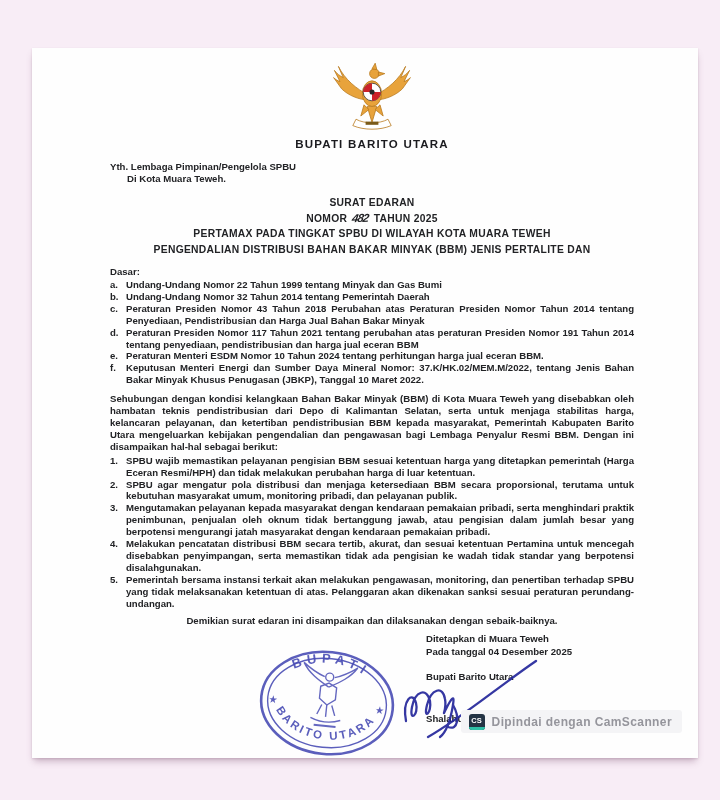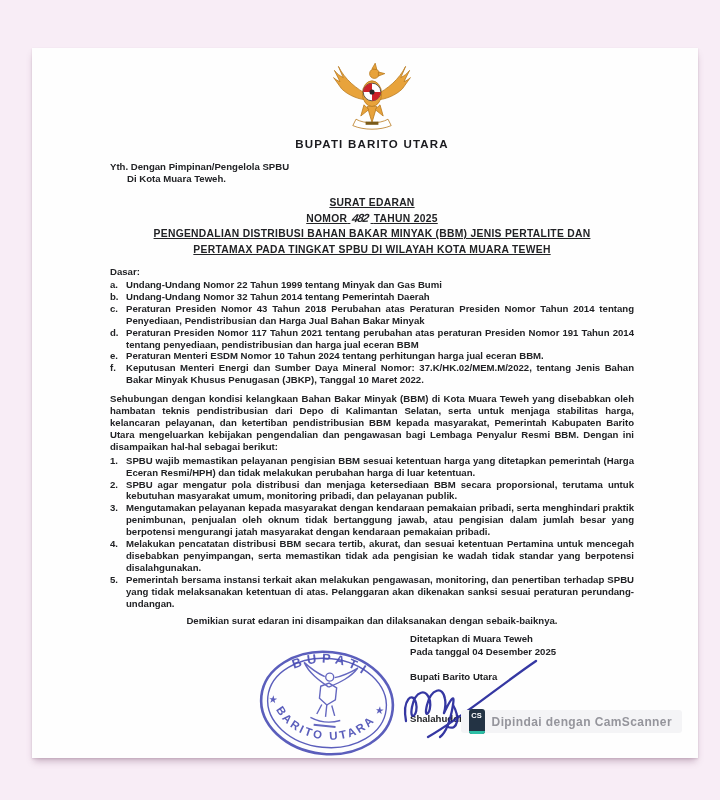--- a/index.html
+++ b/index.html
@@ -18,46 +18,46 @@
     color:#222326;
   }
   .letterhead { text-align:center; }
   .letterhead svg { display:inline-block; }
   .letterhead-title {
     font-size:11.5px; font-weight:700; letter-spacing:1.2px; margin-top:2px; color:#1b1b1f;
   }
   .recipient { margin-top:11px; font-size:9.6px; font-weight:700; line-height:12px; }
   .recipient .line2 { padding-left:17px; }
   .title-block { text-align:center; margin-top:10px; font-weight:700; }
-  .title-block div { font-size:10.3px; line-height:15.5px; letter-spacing:.3px;text-decoration:underline; }
+  .title-block div { font-size:10.3px; line-height:15.5px; letter-spacing:.3px; }
   .nomor-handwritten {
     display:inline-block; font-style:italic; font-weight:700; font-size:11.5px;
     transform:skewX(-10deg) rotate(-2deg); letter-spacing:-1px; padding:0 2px;
   }
   .body-text { font-size:9.6px; font-weight:700; line-height:11.9px; text-align:justify; }
   .dasar-label { margin-top:9px; font-size:9.6px; font-weight:700; }
   ul.doc-list { list-style:none; margin-top:2px; }
   ul.doc-list li { display:flex; }
   ul.doc-list .marker { width:16px; flex:0 0 16px; font-size:9.6px; font-weight:700; line-height:11.9px; }
   .opening { margin-top:7px; }
   .points { margin-top:6px; }
   .closing { margin-top:6px; text-align:center; }
   .sign-section { position:relative; height:140px; margin-top:6px; }
-  .sign-col { position:absolute; left:300px; top:0; font-size:9.6px; font-weight:700; line-height:12.5px; }
+  .sign-col { position:absolute; left:316px; top:0; font-size:9.6px; font-weight:700; line-height:12.5px; }
   .sign-title { margin-top:13px; }
   .sign-name { margin-top:29px; }
   .stamp { position:absolute; left:146px; top:14px; transform:rotate(6deg); opacity:.92; }
   .signature-svg { position:absolute; left:288px; top:24px; pointer-events:none; }
   .camscanner-bar {
     position:absolute; right:16px; top:662px; height:23px;
     background:#f4f4f6; border-radius:3px; display:flex; align-items:center;
     padding:0 10px 0 8px; gap:7px;
   }
   .cs-icon {
-    width:16px; height:25px; background:#233344; border-radius:3px; position:relative;
+    width:16px; height:16px; background:#233344; border-radius:3px; position:relative;
     color:#ffffff; font-size:7.5px; font-weight:700; text-align:center; line-height:13px;
   }
   .cs-icon::after {
     content:""; position:absolute; left:0; right:0; bottom:0; height:3px;
     background:#2dbfa6; border-radius:0 0 3px 3px;
   }
   .cs-text { font-size:12px; color:#95959c; letter-spacing:.4px;font-weight:bold; }
 </style>
 </head>
 <body>
@@ -91,33 +91,33 @@
 
       <g fill="#ffffff" stroke="#b97a1e" stroke-width="1">
         <path d="M30,74 C40,80 60,80 70,74 L74,82 C60,88 40,88 26,82 Z"></path>
       </g>
       <rect x="42" y="77" width="16" height="4" fill="#7a5a18"></rect>
     </svg>
     <div class="letterhead-title">BUPATI BARITO UTARA</div>
   </div>
 
   <div class="recipient">
-    <div>Yth. Dengan Pimpinan/Pengelola SPBU</div>
+    <div>Yth. Lembaga Pimpinan/Pengelola SPBU</div>
     <div class="line2">Di Kota Muara Teweh.</div>
   </div>
 
   <div class="title-block">
     <div>SURAT EDARAN</div>
     <div>
       <span>NOMOR</span>
       <span class="nomor-handwritten">482</span>
       <span>TAHUN 2025</span>
     </div>
+    <div>PERTAMAX PADA TINGKAT SPBU DI WILAYAH KOTA MUARA TEWEH</div>
     <div>PENGENDALIAN DISTRIBUSI BAHAN BAKAR MINYAK (BBM) JENIS PERTALITE DAN</div>
-    <div>PERTAMAX PADA TINGKAT SPBU DI WILAYAH KOTA MUARA TEWEH</div>
   </div>
 
   <div class="dasar-label">Dasar:</div>
   <ul class="doc-list">
     <li>
         <span class="marker">a.</span>
         <span class="body-text">Undang-Undang Nomor 22 Tahun 1999 tentang Minyak dan Gas Bumi</span>
       </li>
     <li>
         <span class="marker">b.</span>

